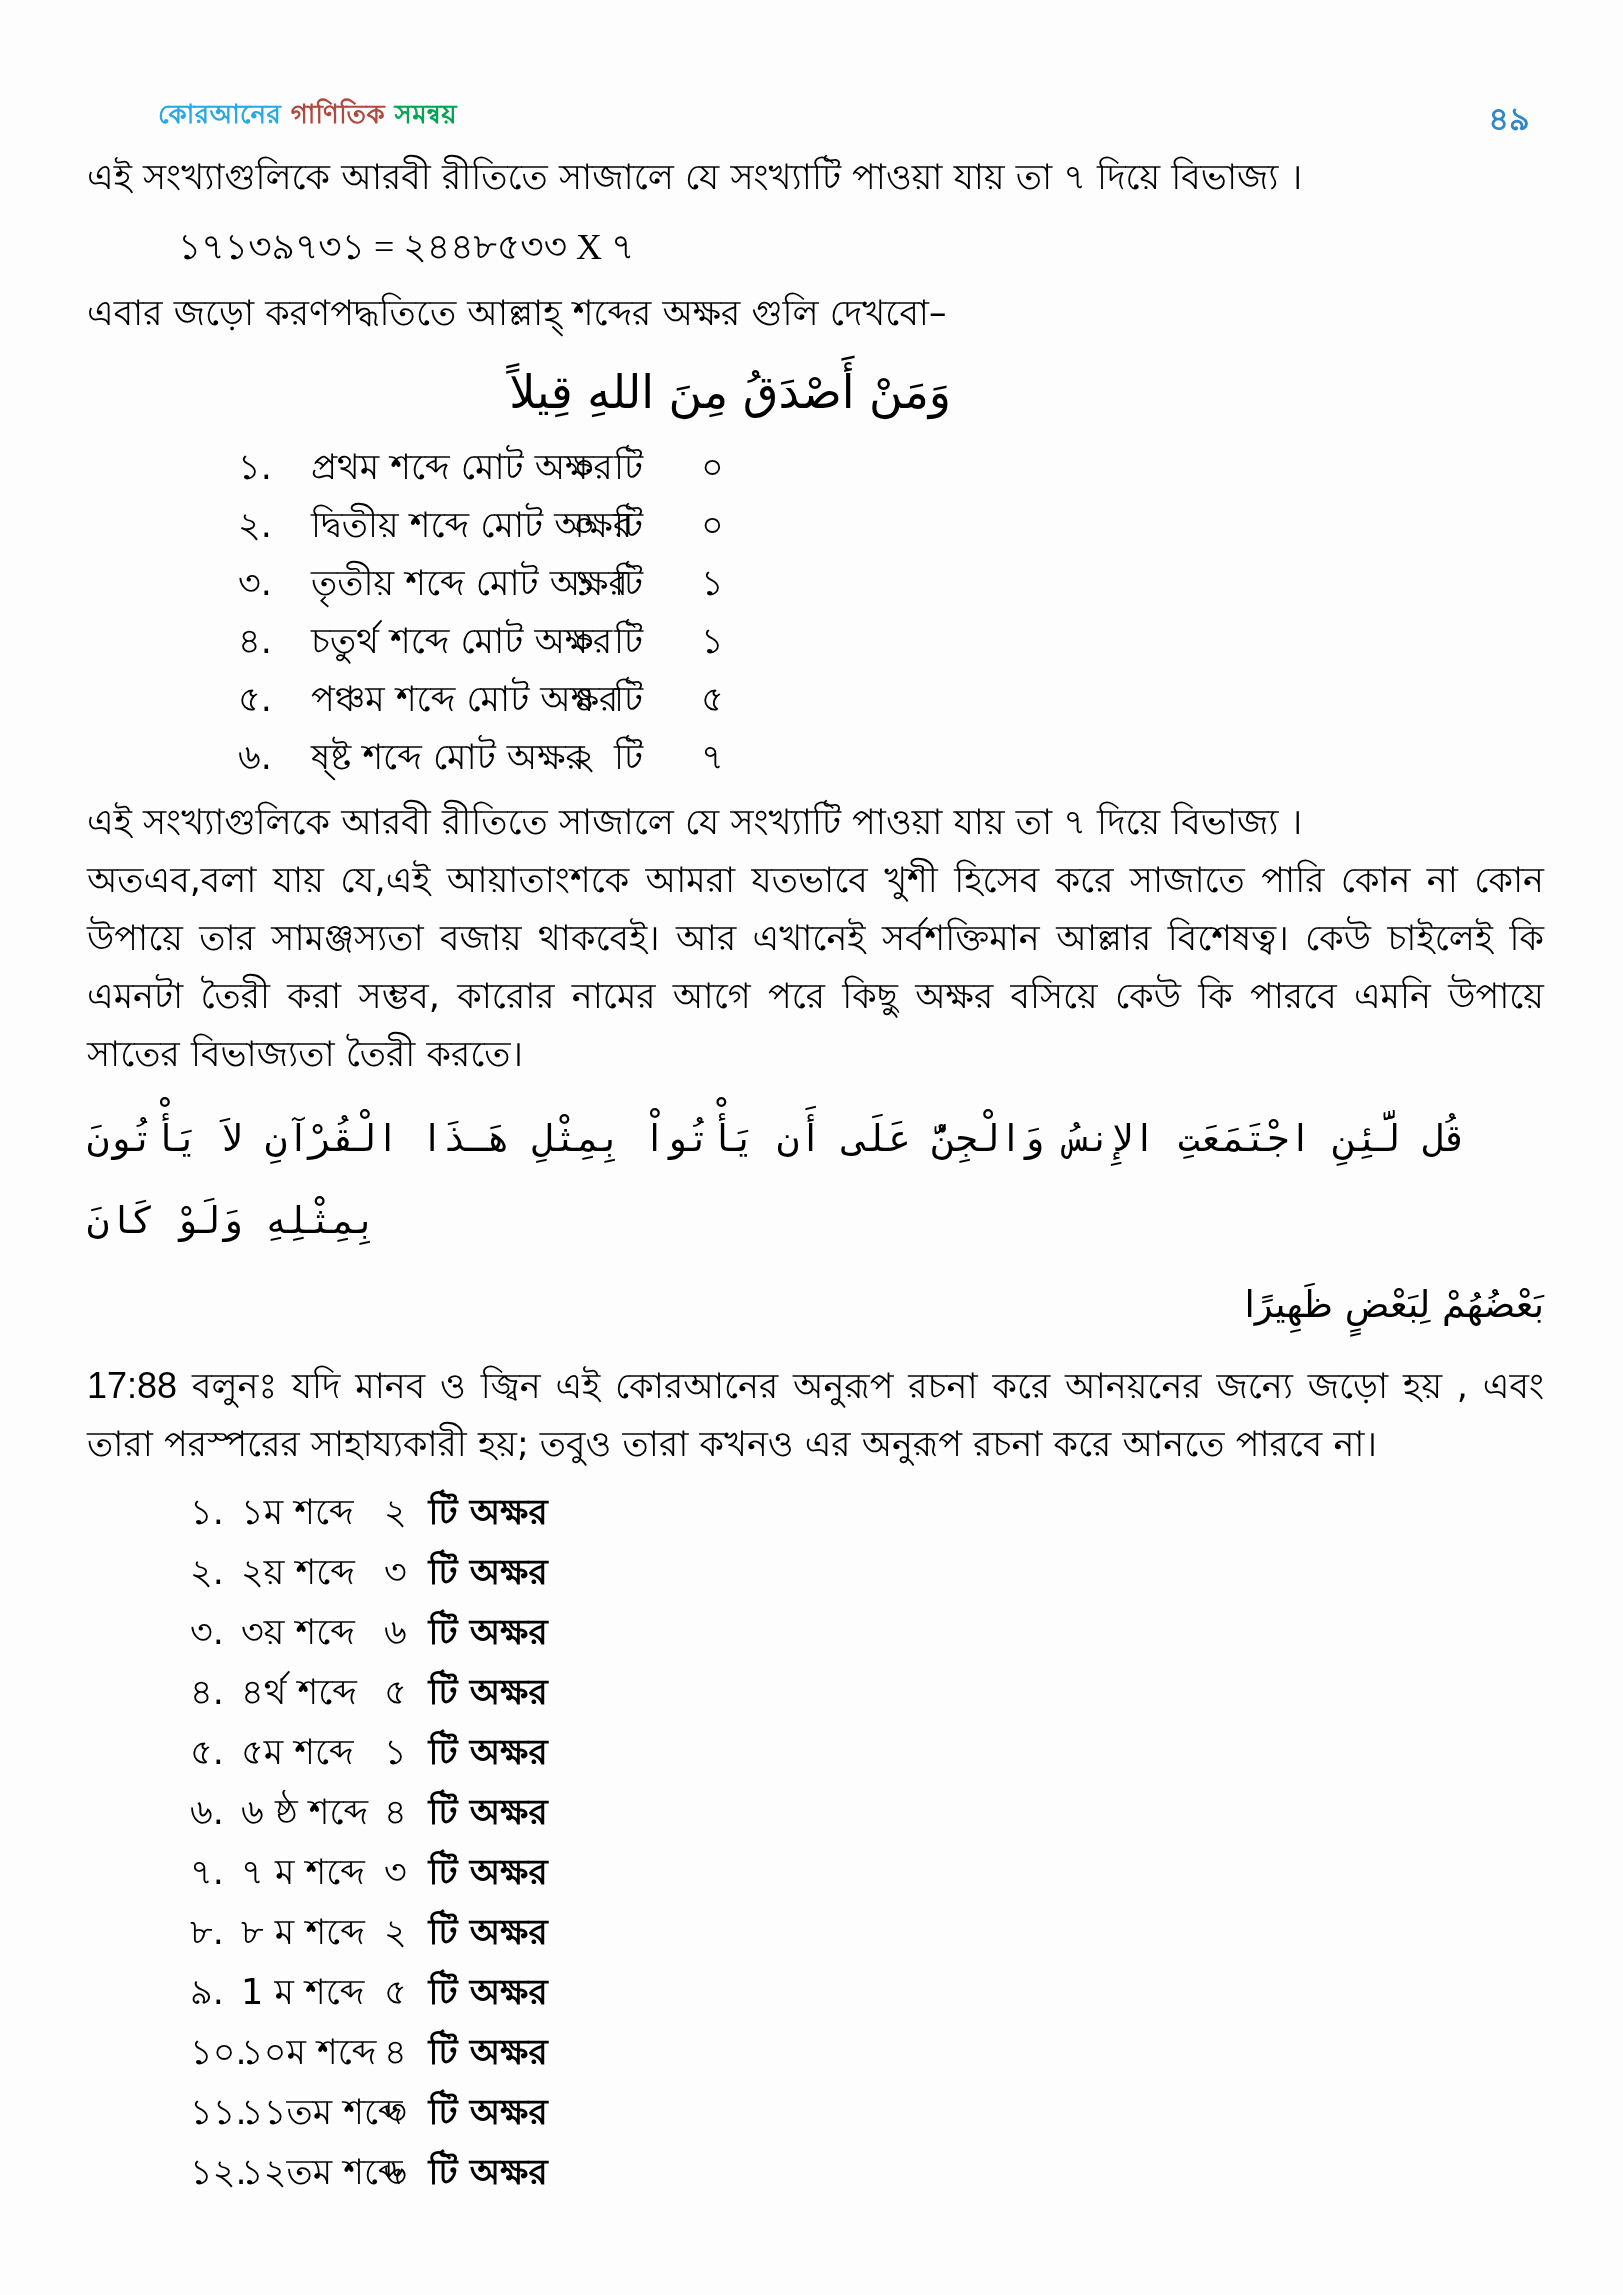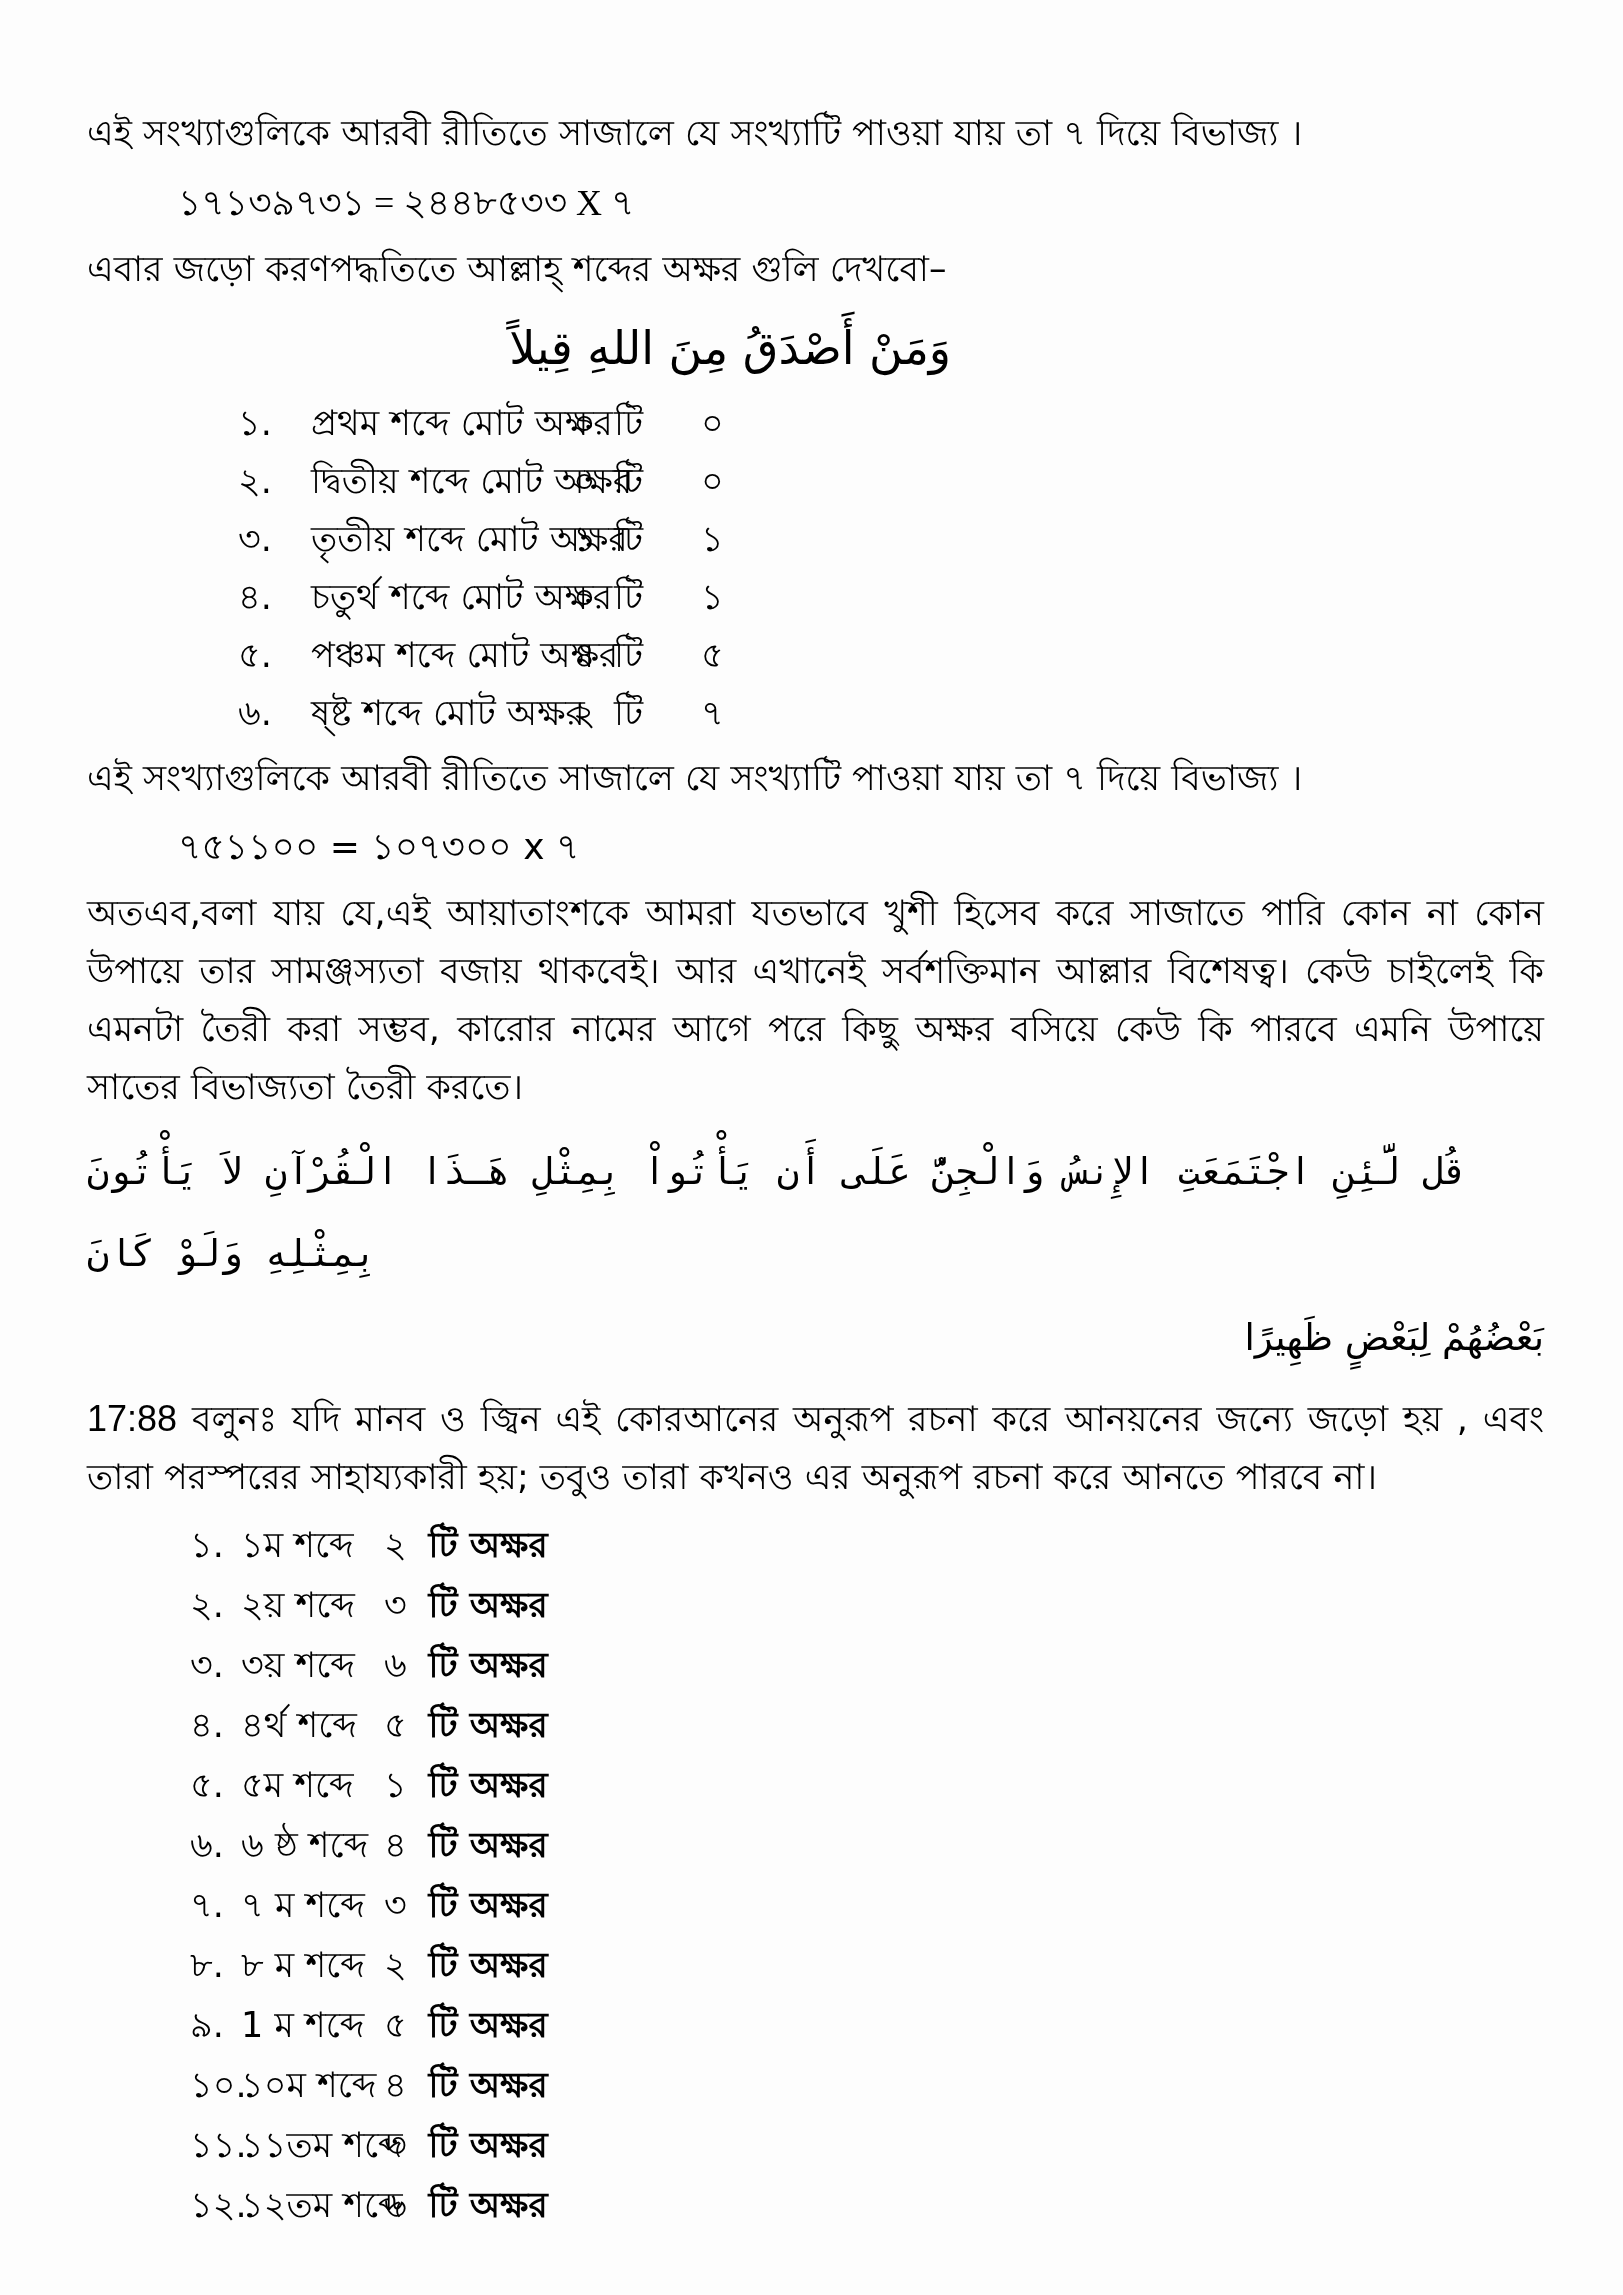--- a/index.html
+++ b/index.html
@@ -43,20 +43,28 @@
   .list2{margin:11px 0 0 103px;}
   .l2row{display:grid;grid-template-columns:51px 143px 35px 1fr;height:60px;align-items:center;font-size:35px;}
   .l2row .unit{padding-left:9.5px;font-weight:bold;}
   .l1row span,.l2row span{white-space:nowrap;}
 </style>
 </head>
 <body>
 
 <div class="page">
 
+  <div class="hdr">
+    <div class="hdr-title">
+      <span class="w1">কোরআনের</span>
+      <span class="w2">গাণিতিক</span>
+      <span class="w3">সমন্বয়</span>
+    </div>
+    <div class="pageno">৪৯</div>
+  </div>
 
   <div class="para p1">এই সংখ্যাগুলিকে আরবী রীতিতে সাজালে যে সংখ্যাটি পাওয়া যায় তা ৭ দিয়ে বিভাজ্য ।</div>
 
   <div class="equation">১৭১৩৯৭৩১ = ২৪৪৮৫৩৩ X ৭</div>
 
   <div class="para">এবার জড়ো করণপদ্ধতিতে আল্লাহ্ শব্দের অক্ষর গুলি দেখবো–</div>
 
   <div class="arabic-small" dir="rtl">وَمَنْ أَصْدَقُ مِنَ اللهِ قِيلاً</div>
 
   <div class="list1">
@@ -99,21 +107,20 @@
       <span>৬.</span>
       <span>ষ্ষ্ট শব্দে মোট অক্ষর</span>
       <span>২</span>
       <span>টি</span>
       <span class="val">৭</span>
     </div>
   </div>
 
   <div class="para">এই সংখ্যাগুলিকে আরবী রীতিতে সাজালে যে সংখ্যাটি পাওয়া যায় তা ৭ দিয়ে বিভাজ্য ।</div>
 
-  <div class="equation2">৭৫১১০০ = ১০৭৩০০ x ৭</div>
 
   <div class="para">অতএব,বলা যায় যে,এই আয়াতাংশকে আমরা যতভাবে খুশী  হিসেব করে সাজাতে পারি কোন না কোন উপায়ে তার সামঞ্জস্যতা বজায় থাকবেই। আর এখানেই সর্বশক্তিমান আল্লার বিশেষত্ব। কেউ চাইলেই কি এমনটা তৈরী করা সম্ভব, কারোর নামের আগে পরে কিছু অক্ষর বসিয়ে কেউ কি পারবে  এমনি উপায়ে সাতের বিভাজ্যতা তৈরী করতে।</div>
 
   <div class="arabic-big" dir="rtl">قُل لَّئِنِ اجْتَمَعَتِ الإِنسُ وَالْجِنُّ عَلَى أَن يَأْتُواْ بِمِثْلِ هَـذَا الْقُرْآنِ لاَ يَأْتُونَ بِمِثْلِهِ وَلَوْ كَانَ</div>
   <div class="arabic-big2" dir="rtl">بَعْضُهُمْ لِبَعْضٍ ظَهِيرًا</div>
 
   <div class="para p-trans"><span class="verse-ref">17:88</span><span> বলুনঃ যদি মানব ও জ্বিন এই কোরআনের অনুরূপ রচনা করে আনয়নের জন্যে জড়ো হয় , এবং তারা পরস্পরের সাহায্যকারী হয়; তবুও তারা কখনও এর অনুরূপ রচনা করে আনতে পারবে না।</span></div>
 
 
   <div class="list2">

